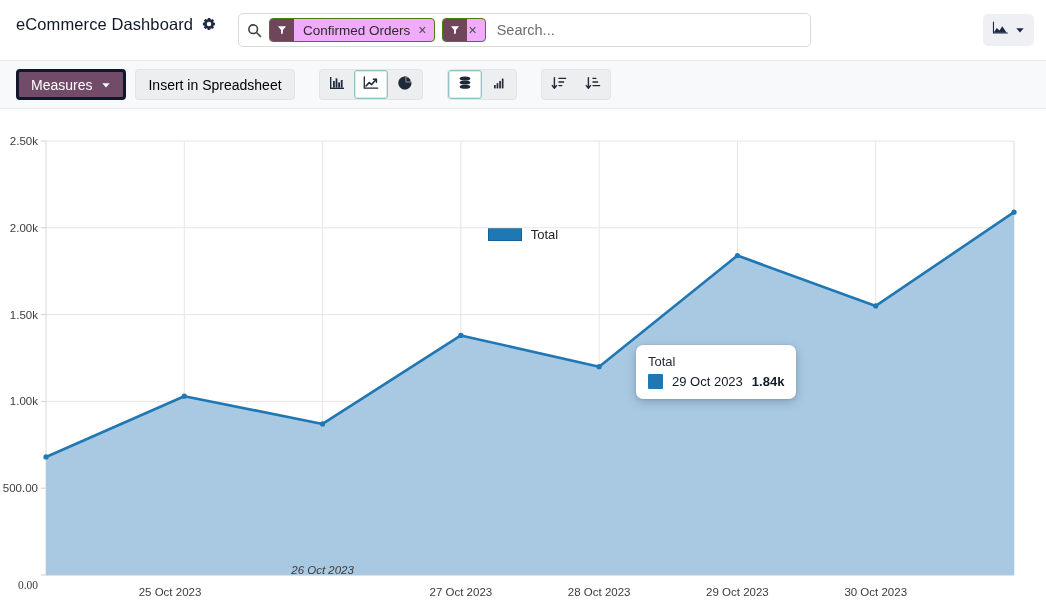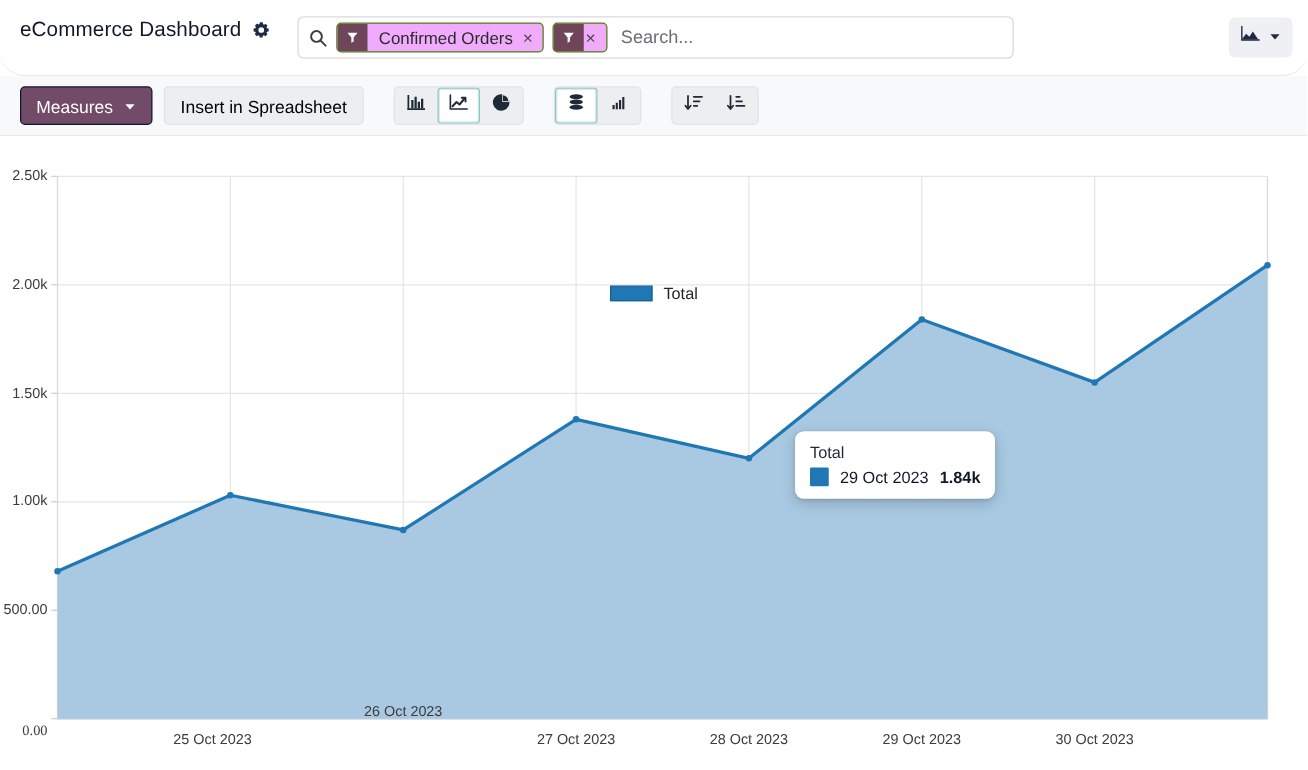--- a/index.html
+++ b/index.html
@@ -14,21 +14,20 @@
 
   
   .topbar {
     position: relative;
     height: 61px;
     display: flex;
     align-items: center;
     background: #ffffff;
     border-bottom: 1px solid #e7e9ed;
     padding: 0 12px 12px 16px;
-    border-radius: 20px;
   }
   .breadcrumb {
     display: flex; align-items: center; gap: 9px;
     font-size: 16.5px;
     letter-spacing: .1px;
     color: #111827;
     white-space: nowrap;
   }
   .gear-ico { display: inline-flex; color: #1f2a44; }
 
@@ -92,21 +91,21 @@
     display: flex; align-items: center; gap: 9px;
     padding: 0 16px;
     background: #f8f9fa;
     border-bottom: 1px solid #e7e9ed;
   }
   .btn-measures {
     height: 31px; padding: 0 12px;
     display: flex; align-items: center; gap: 9px;
     background: #714b67;
     color: #ffffff;
-    border: 1px solid #0f172a;
+    border: 3px solid #0f172a;
     border-radius: 4px;
     font-size: 14px; cursor: pointer;
     font-family: "Liberation Sans", sans-serif;
   }
   .btn-spreadsheet {
     height: 31px; padding: 0 12px;
     display: flex; align-items: center;
     background: #eceef0;
     color: #000000;
     border: 1px solid #e1e3e6;
@@ -378,21 +377,21 @@
   <div id="ylabels">
       <div class="axis-label ylab" style="left: 0px; width: 38px; top: 476px; font-family: Liberation Serif, serif;">0.00</div>
       <div class="axis-label ylab" style="left: 0px; width: 38px; top: 379.2px;">500.00</div>
       <div class="axis-label ylab" style="left: 0px; width: 38px; top: 292.4px;">1.00k</div>
       <div class="axis-label ylab" style="left: 0px; width: 38px; top: 205.6px;">1.50k</div>
       <div class="axis-label ylab" style="left: 0px; width: 38px; top: 118.8px;">2.00k</div>
       <div class="axis-label ylab" style="left: 0px; width: 38px; top: 32px;">2.50k</div>
     </div>
   <div id="xlabels">
       <div class="axis-label xlab" style="left: 170px; top: 477px;">25 Oct 2023</div>
-      <div class="axis-label xlab" style="left: 322.571px; top: 455px;">26 Oct 2023</div>
+      <div class="axis-label xlab" style="left: 322.571px; top: 455px; font-style: italic;">26 Oct 2023</div>
       <div class="axis-label xlab" style="left: 460.857px; top: 477px;">27 Oct 2023</div>
       <div class="axis-label xlab" style="left: 599.143px; top: 477px;">28 Oct 2023</div>
       <div class="axis-label xlab" style="left: 737.429px; top: 477px;">29 Oct 2023</div>
       <div class="axis-label xlab" style="left: 875.714px; top: 477px;">30 Oct 2023</div>
     </div>
 
   <div class="tooltip" id="tooltip" style="left:636px; top:236px;">
     <div class="tooltip-title">Total</div>
     <div class="tooltip-row">
       <span class="tooltip-swatch"></span>

